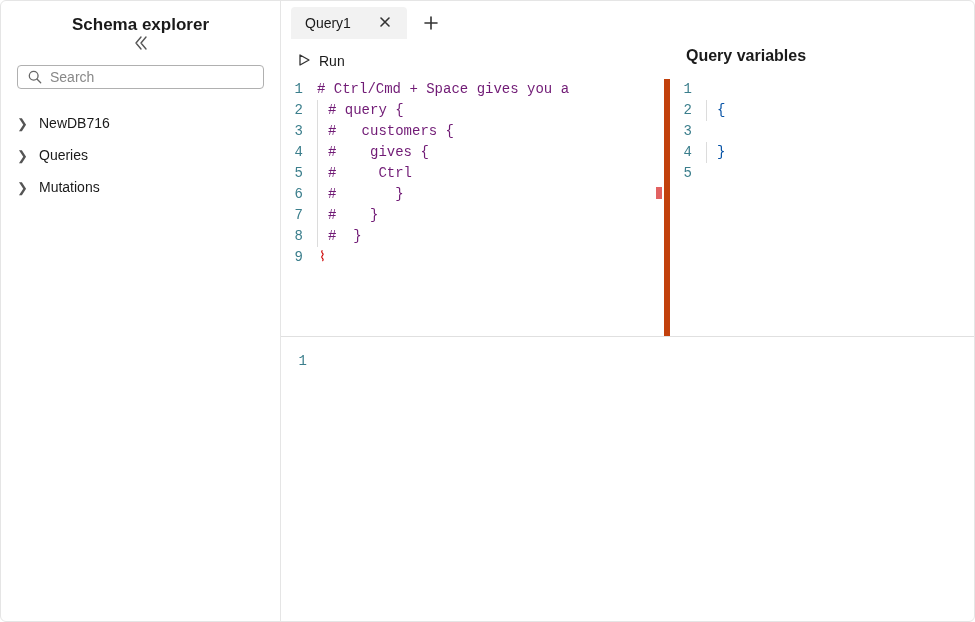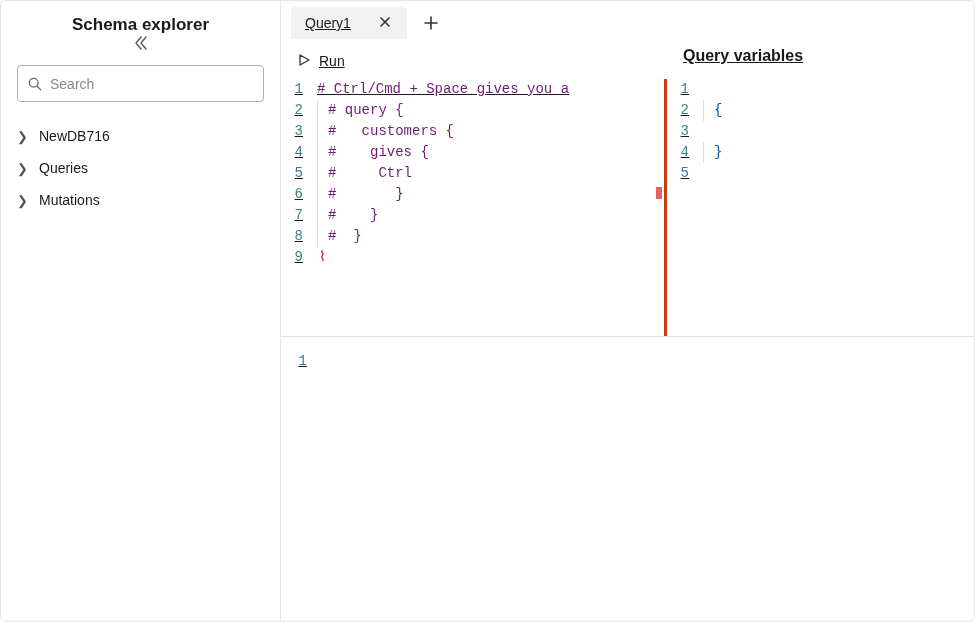--- a/index.html
+++ b/index.html
@@ -43,21 +43,21 @@
       font-size: 17px;
       font-weight: 700;
     }
     .collapse-icon {
       cursor: pointer;
       color: #555;
     }
     .search-wrap {
       border: 1px solid #b0b0b0;
       border-radius: 4px;
-      height: 37px;
+      height: 24px;
       display: flex;
       align-items: center;
       padding: 0 10px;
       margin-bottom: 18px;
     }
     .search-wrap input {
       border: none;
       outline: none;
       flex: 1;
       font-size: 14px;
@@ -82,21 +82,20 @@
     }
     .tree-label {
       font-size: 14px;
     }
     
     .main {
       flex: 1;
       display: flex;
       flex-direction: column;
       min-width: 0;
-      text-decoration: underline;
     }
     .tabbar {
       display: flex;
       align-items: center;
       height: 40px;
       padding: 4px 10px 0 10px;
       gap: 2px;
     }
     .tab {
       display: flex;
@@ -142,21 +141,21 @@
       border-bottom: 1px solid #e0e0e0;
     }
     .editor-left {
       flex: 1;
       min-width: 0;
       position: relative;
       overflow: hidden;
     }
     .editor-right {
       width: 310px;
-      border-left: 3px solid #c2410c;
+      border-left: 6px solid #c2410c;
       display: flex;
       flex-direction: column;
     }
     .vars-header {
       font-size: 16px;
       font-weight: 700;
       padding: 0 16px 14px 16px;
       margin-top: -32px;
     }
     .code-area {

